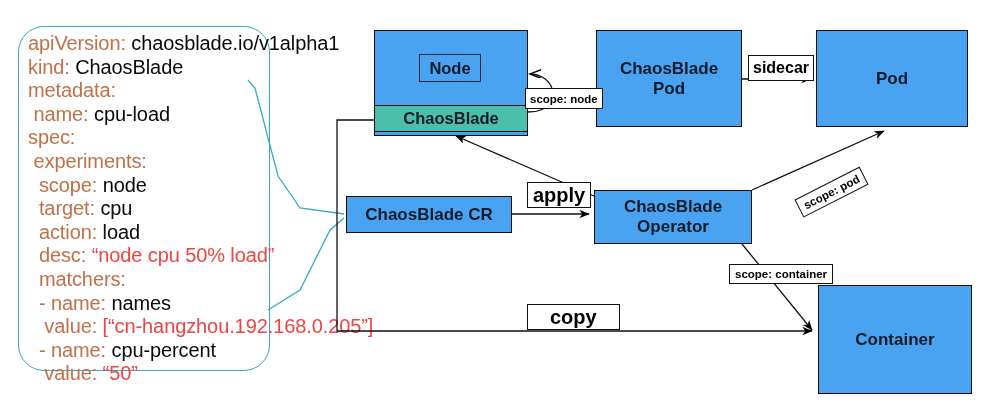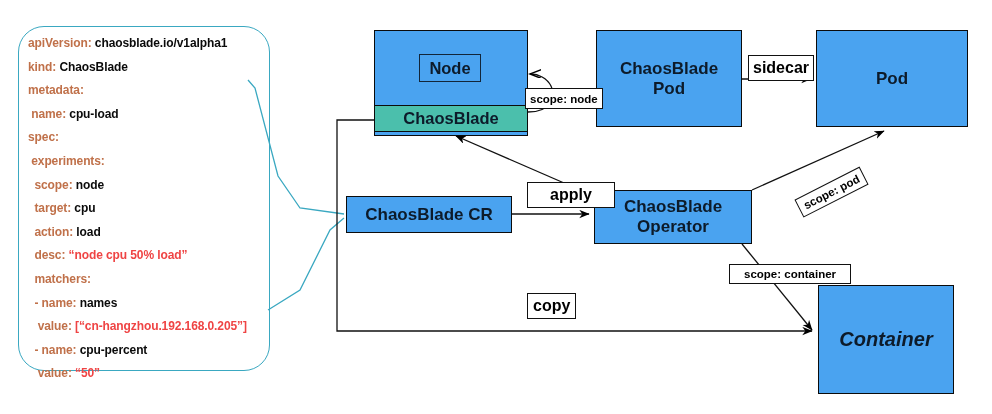--- a/index.html
+++ b/index.html
@@ -34,22 +34,22 @@
     border: 1.6px solid #3aa8c1;
     border-radius: 26px;
     background: #ffffff;
     box-sizing: border-box;
   }
   .yaml {
     position: absolute;
     left: 28px;
     top: 32px;
     width: 350px;
-    font-size: 12px;
-    font-weight: bold;
+    font-size: 20px;
+    font-weight: normal;
     line-height: 23.6px;
     white-space: pre;
     letter-spacing: -0.1px;
   }
   .yaml .line { display: block; height: 23.6px; }
   .k { color: #c0714a; }
   .v { color: #0a0a0a; }
   .s { color: #ef4444; }
 
   
@@ -93,40 +93,40 @@
   .node-bottom-strip {
     position: absolute;
     left: 0px; top: 101px; width: 152px; height: 3px;
     background: #4aa3f0;
   }
 
   .box-cbpod  { left: 596px; top: 30px;  width: 146px; height: 97px; font-size: 17px; }
   .box-pod    { left: 816px; top: 30px;  width: 152px; height: 97px; font-size: 17px; }
   .box-cr     { left: 346px; top: 196px; width: 166px; height: 37px; font-size: 17px; text-align: right; }
   .box-op     { left: 594px; top: 190px; width: 158px; height: 54px; font-size: 17px; }
-  .box-cont   { left: 818px; top: 285px; width: 136px; height: 109px; font-size: 20px; font-style: italic; }
+  .box-cont   { left: 818px; top: 285px; width: 154px; height: 109px; font-size: 17px; }
 
   
   .elabel {
     position: absolute;
     background: #ffffff;
     border: 1.2px solid #111111;
     color: #000000;
     font-weight: bold;
     display: flex;
     align-items: center;
     justify-content: center;
     box-sizing: border-box;
     white-space: nowrap;
   }
   .lbl-scope-node  { left: 525px; top: 88px;  height: 21px; padding: 0 4px; font-size: 11.5px; }
   .lbl-sidecar     { left: 748px; top: 55px;  height: 26px; padding: 12px 4px; font-size: 16px; }
-  .lbl-apply       { left: 527px; top: 182px; height: 26px; padding: 0 22px; font-size: 16px; }
-  .lbl-scope-cont  { left: 729px; top: 264px; height: 20px; padding: 0 14px; font-size: 11.5px; }
-  .lbl-copy        { left: 527px; top: 293px; height: 26px; padding: 0 5px; font-size: 16px; }
+  .lbl-apply       { left: 527px; top: 182px; height: 26px; padding: 0 5px; font-size: 20px; }
+  .lbl-scope-cont  { left: 729px; top: 264px; height: 20px; padding: 0 5px; font-size: 11.5px; }
+  .lbl-copy        { left: 527px; top: 304px; height: 26px; padding: 0 22px; font-size: 20px; }
   .lbl-scope-pod   {
     left: 795px; top: 182px; height: 20px; padding: 0 5px; font-size: 11.5px;
     transform: rotate(-27deg); transform-origin: center center;
   }
 </style>
 </head>
 <body>
 
 <div id="canvas">
 

